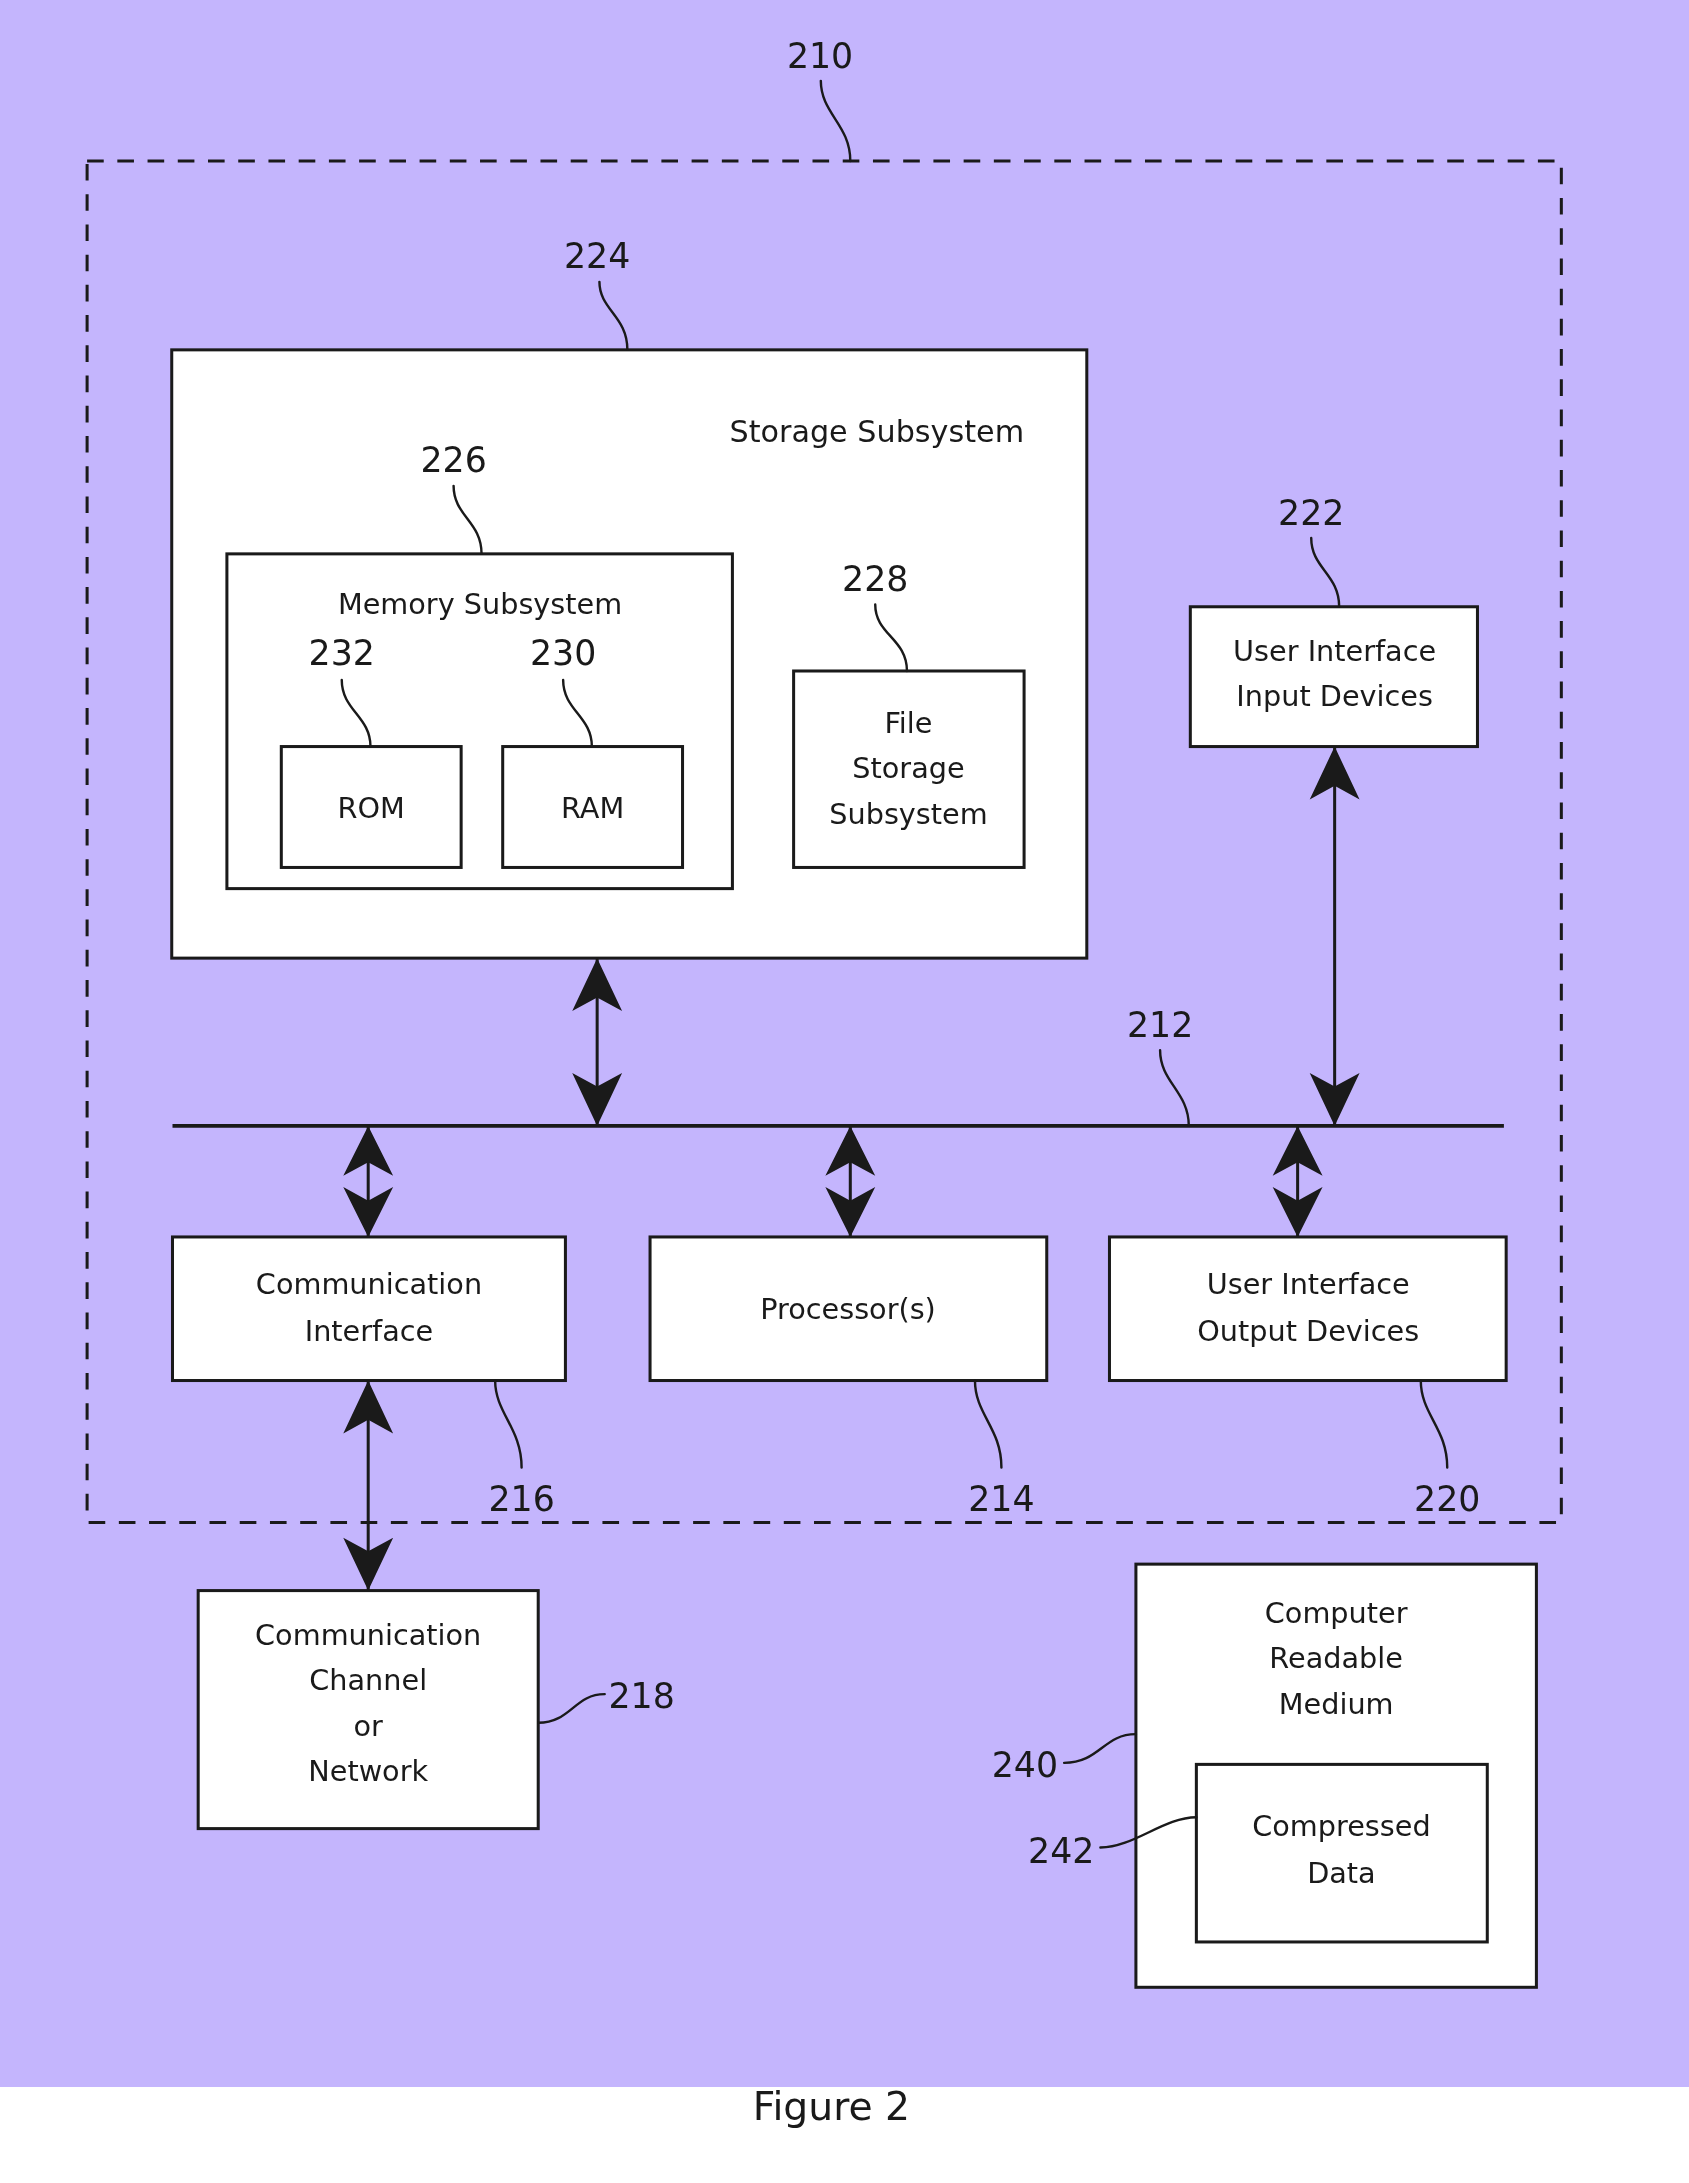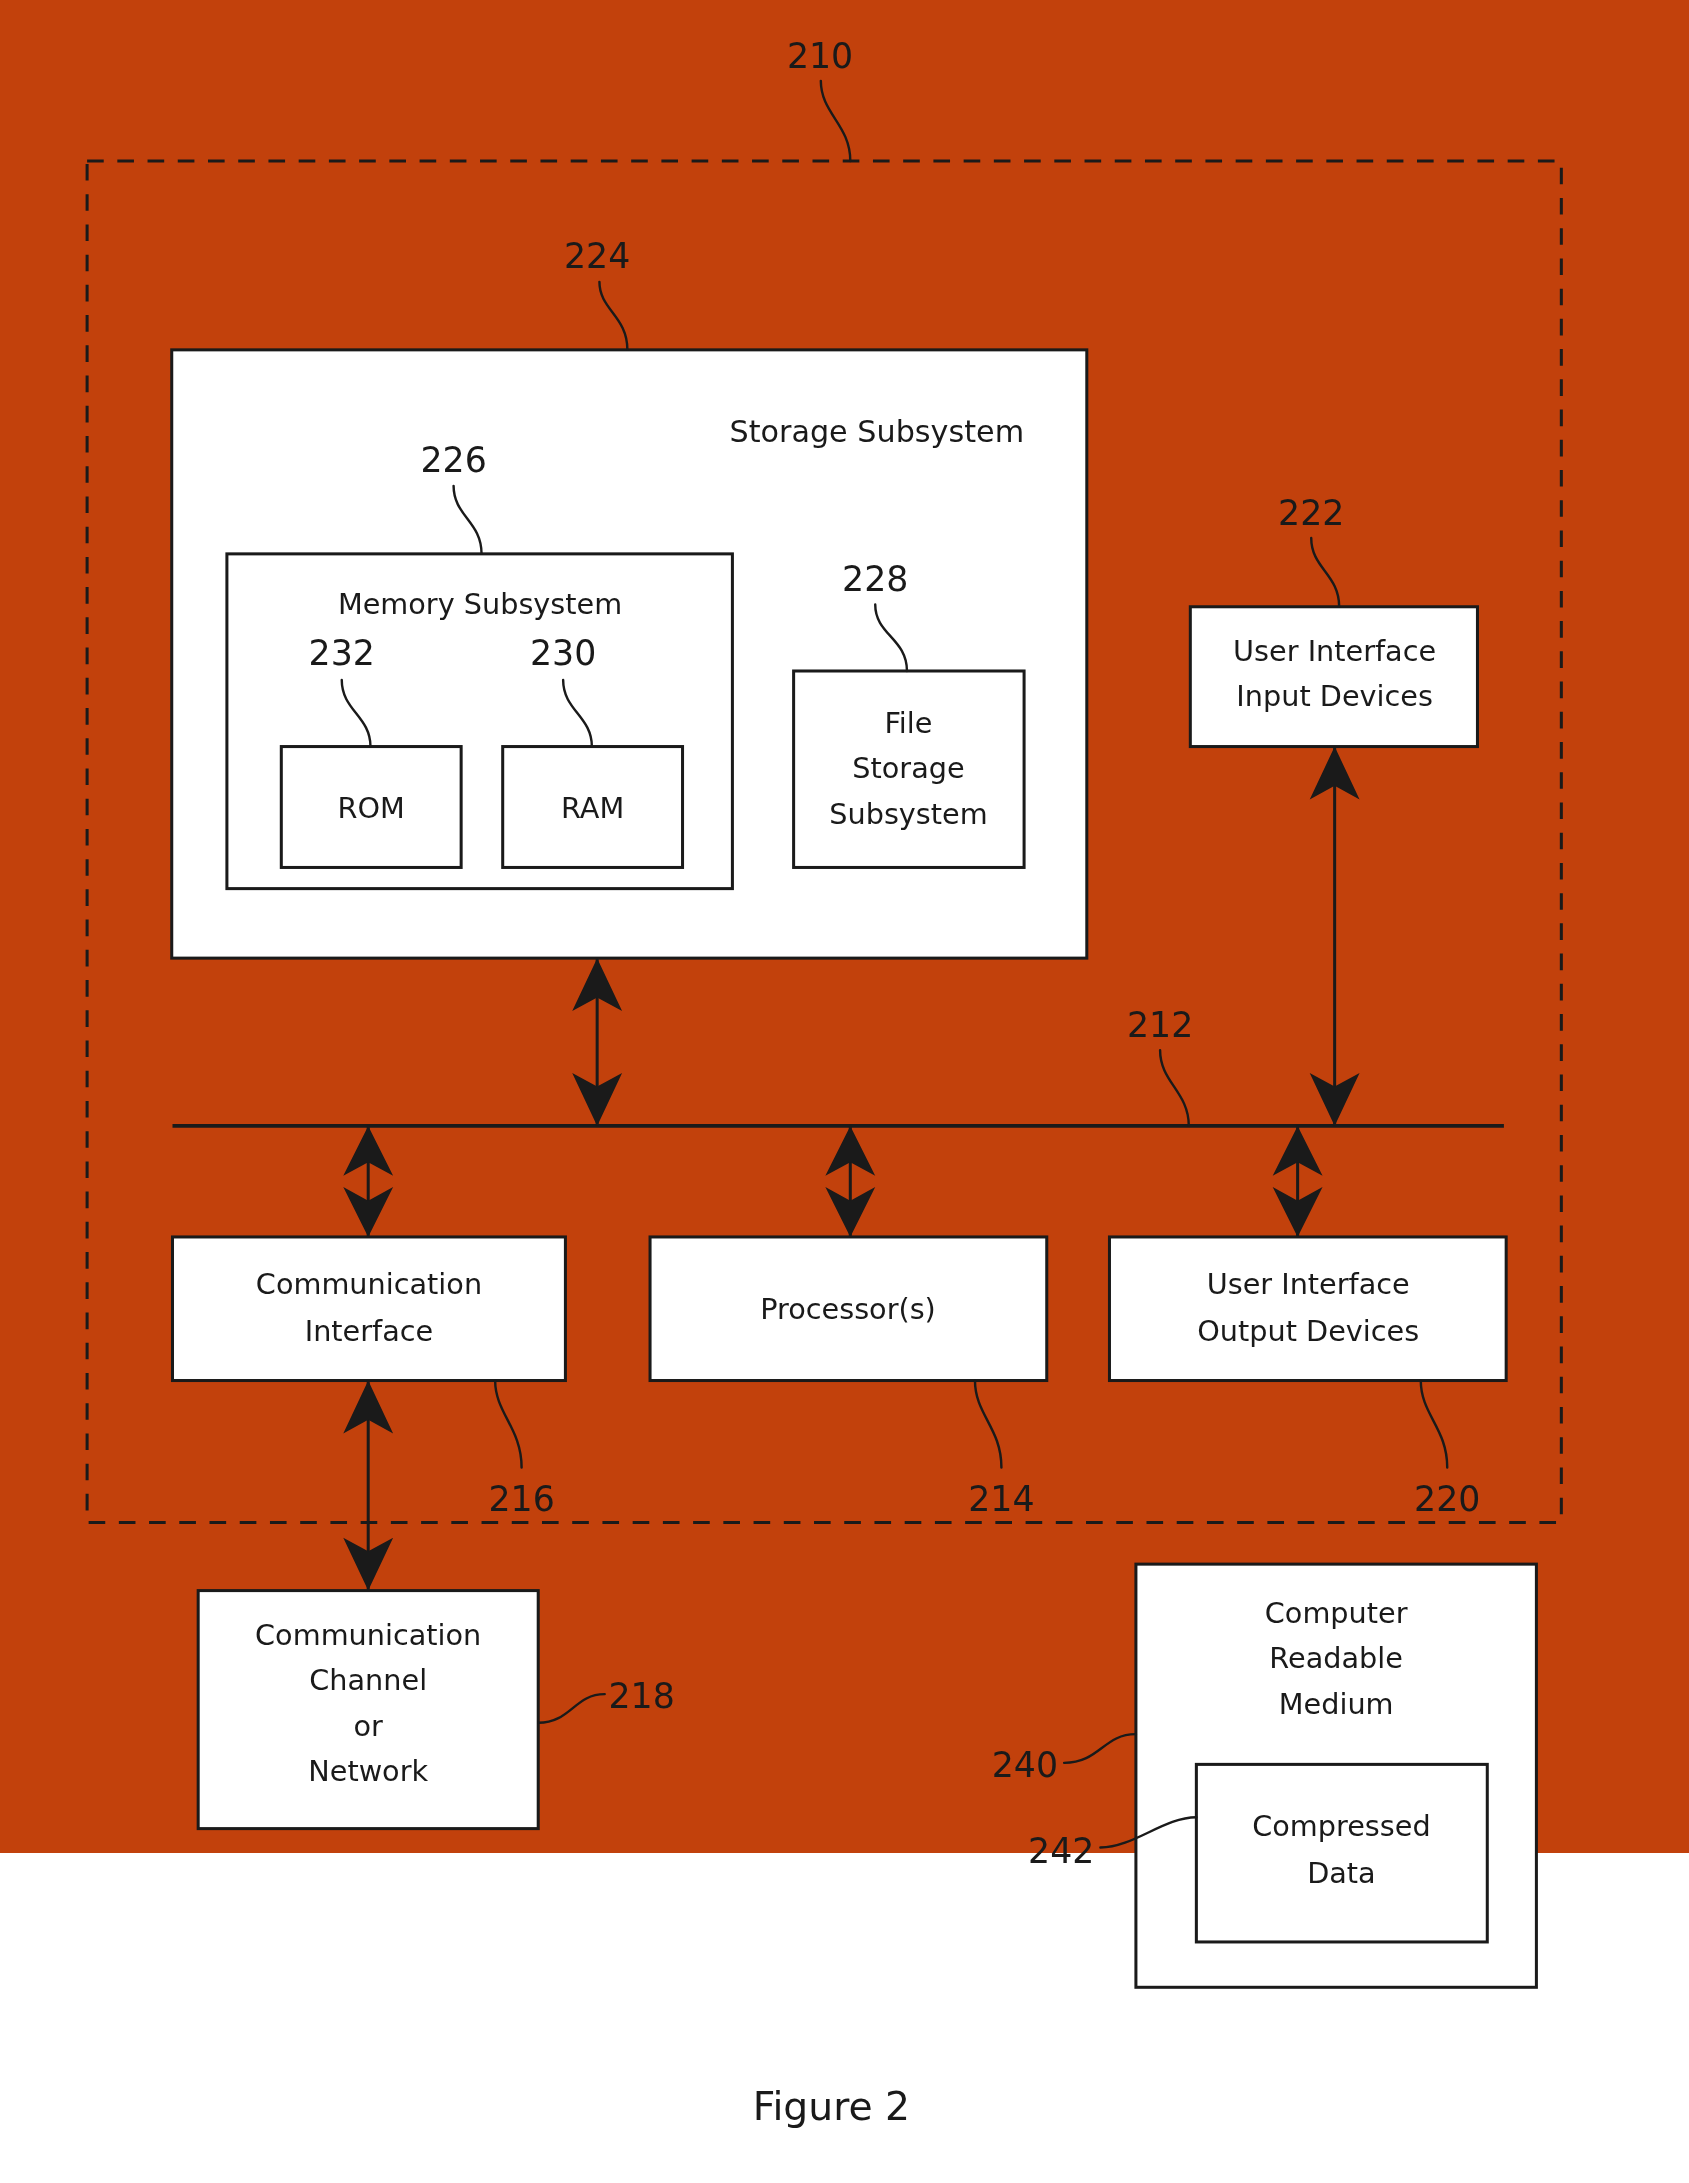--- a/index.html
+++ b/index.html
@@ -10,22 +10,22 @@
   }
   body {
     width: 1690px;
     height: 2183px;
     font-family: "DejaVu Sans", sans-serif;
     overflow: hidden;
   }
   #figure-root {
     position: relative;
     width: 1690px;
-    height: 1853px;
-    background: #c2410c;
+    height: 2087px;
+    background: #c4b5fd;
   }
   svg#diagram {
     position: absolute;
     top: 0;
     left: 0;
     width: 1690px;
     height: 2183px;
     display: block;
   }
   .box-rect {

